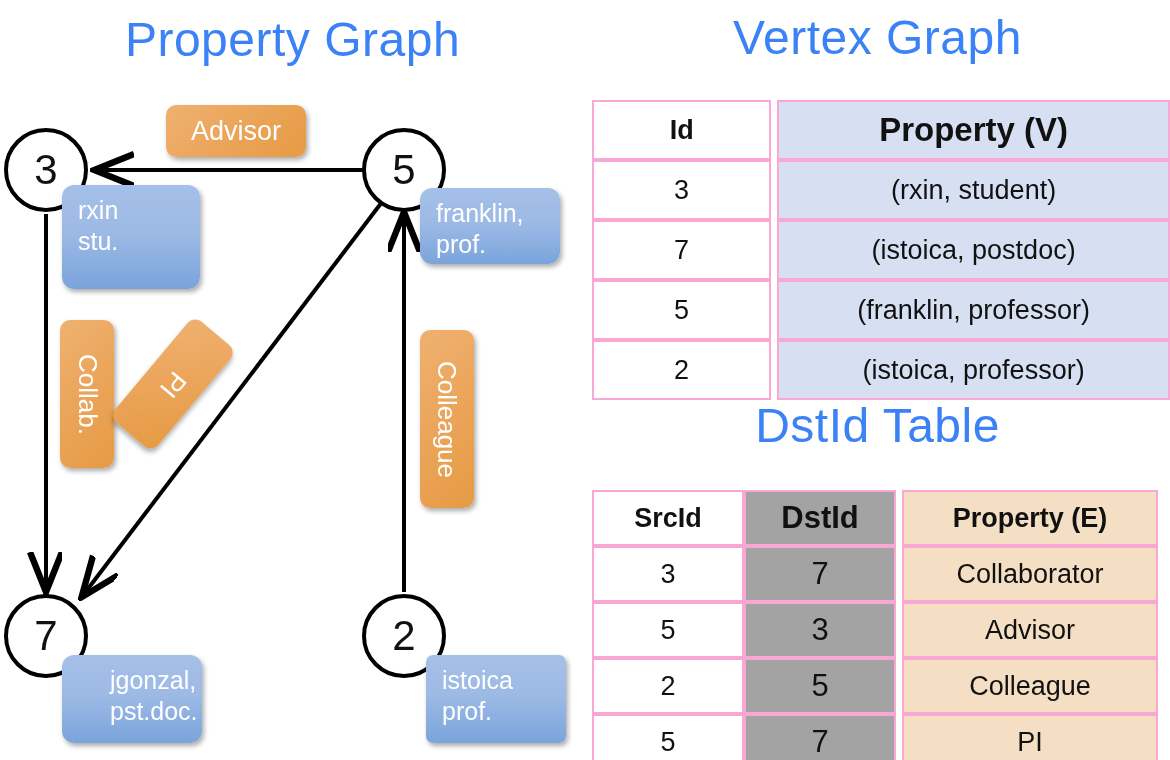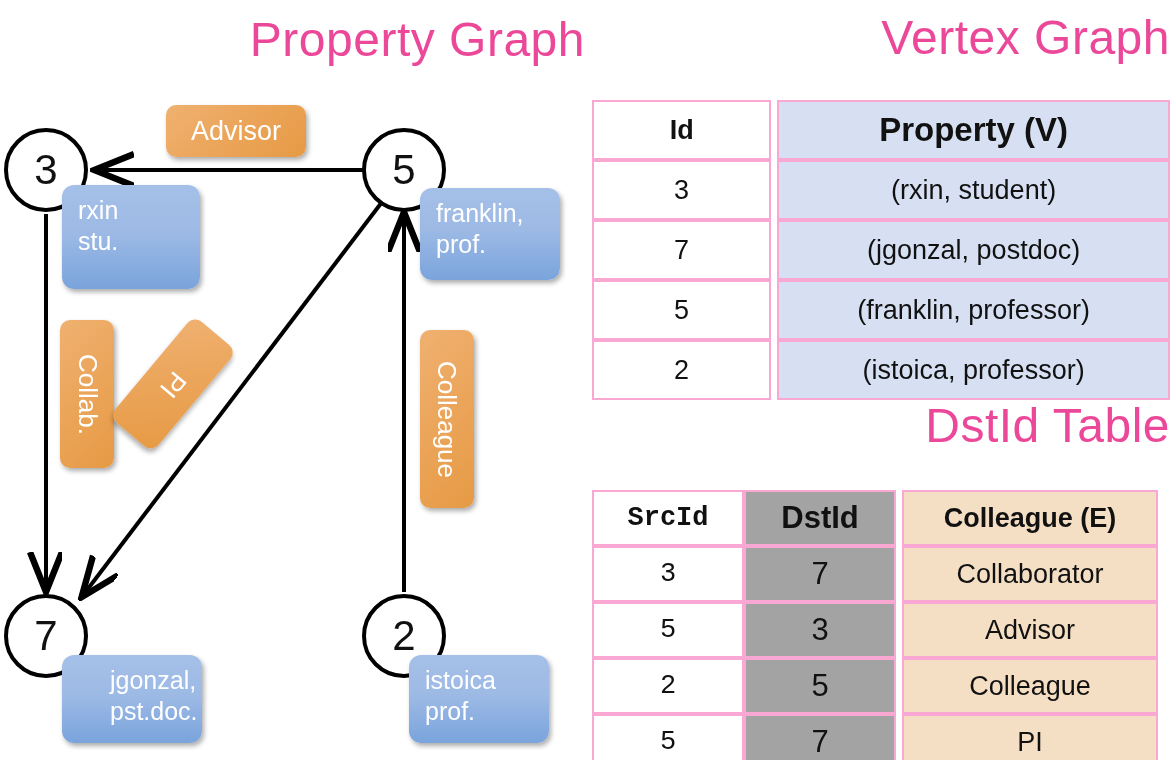--- a/index.html
+++ b/index.html
@@ -16,23 +16,23 @@
     color: #111111;
   }
 
   
   .title {
     position: absolute;
     font-family: "Liberation Sans", sans-serif;
     font-weight: 300;
     font-size: 48px;
     letter-spacing: 0.5px;
-    color: #ec4899;
+    color: #3b82f6;
     white-space: nowrap;
-    text-align: right;
+    text-align: center;
   }
   #title-property-graph { left: 0px;   top: 12px;  width: 585px; }
   #title-vertex-table   { left: 585px; top: 10px;  width: 585px; }
   #title-edge-table     { left: 585px; top: 398px; width: 585px; }
 
   
   #graph-panel {
     position: absolute;
     left: 0; top: 0;
     width: 585px; height: 760px;
@@ -73,23 +73,23 @@
     box-shadow: 2px 3px 5px rgba(0,0,0,0.33);
     color: #ffffff;
     font-family: "Liberation Sans", sans-serif;
     font-weight: 300;
     font-size: 25px;
     line-height: 1.22;
     padding: 10px 0 10px 16px;
     box-sizing: border-box;
   }
   #vprop-3 { left: 62px;  top: 185px; width: 138px; height: 104px; }
-  #vprop-5 { left: 420px; top: 188px; width: 140px; height: 92px; }
+  #vprop-5 { left: 420px; top: 188px; width: 140px; height: 76px; }
   #vprop-7 { left: 62px;  top: 655px; width: 140px; height: 88px; padding-left: 48px; }
-  #vprop-2 { left: 409px; top: 655px; width: 140px; height: 88px; }
+  #vprop-2 { left: 426px; top: 655px; width: 140px; height: 88px; border-radius: 7px; }
 
   
   .eprop {
     position: absolute;
     border-radius: 10px;
     background: linear-gradient(to right, #eba14c 0%, #efae64 30%, #eca css 60%, #e59b44 100%);
     box-shadow: 2px 3px 5px rgba(0,0,0,0.33);
     color: #ffffff;
     font-family: "Liberation Sans", sans-serif;
     font-weight: 300;
@@ -156,21 +156,21 @@
 
   
   #vertex-table { left: 592px; top: 100px; }
   #vertex-table .c-id   { width: 176px; height: 56px; font-size: 27px; background:#ffffff; }
   #vertex-table .c-prop { width: 390px; height: 56px; font-size: 27px; background:#d6e0f2; }
   #vertex-table thead .c-id   { font-size: 27px; }
   #vertex-table thead .c-prop { font-size: 33px; }
 
   
   #edge-table { left: 592px; top: 490px; }
-  #edge-table .c-src  { width: 148px; height: 52px; font-size: 27px; background:#ffffff;font-family:Liberation Mono, monospace; }
+  #edge-table .c-src  { width: 148px; height: 52px; font-size: 27px; background:#ffffff; }
   #edge-table .c-dst  { width: 148px; height: 52px; font-size: 31px; background:#a3a3a3; }
   #edge-table .c-eprop{ width: 252px; height: 52px; font-size: 27px; background:#f5dfc4; }
 </style>
 </head>
 <body>
 
 <div class="title" id="title-property-graph">Property Graph</div>
 <div class="title" id="title-vertex-table">Vertex Graph</div>
 <div class="title" id="title-edge-table">DstId Table</div>
 
@@ -241,42 +241,42 @@
   </thead>
   <tbody>
     <tr>
       <td class="c-id">3</td>
       <td class="spacer-col"></td>
       <td class="c-prop">(rxin, student)</td>
     </tr>
     <tr>
       <td class="c-id">7</td>
       <td class="spacer-col"></td>
-      <td class="c-prop">(jgonzal, postdoc)</td>
+      <td class="c-prop">(istoica, postdoc)</td>
     </tr>
     <tr>
       <td class="c-id">5</td>
       <td class="spacer-col"></td>
       <td class="c-prop">(franklin, professor)</td>
     </tr>
     <tr>
       <td class="c-id">2</td>
       <td class="spacer-col"></td>
       <td class="c-prop">(istoica, professor)</td>
     </tr>
   </tbody>
 </table>
 
 <table class="tbl" id="edge-table">
   <thead>
     <tr>
       <th class="c-src">SrcId</th>
       <th class="c-dst">DstId</th>
       <td class="spacer-col"></td>
-      <th class="c-eprop">Colleague (E)</th>
+      <th class="c-eprop">Property (E)</th>
     </tr>
   </thead>
   <tbody>
     <tr>
       <td class="c-src">3</td>
       <td class="c-dst">7</td>
       <td class="spacer-col"></td>
       <td class="c-eprop">Collaborator</td>
     </tr>
     <tr>

